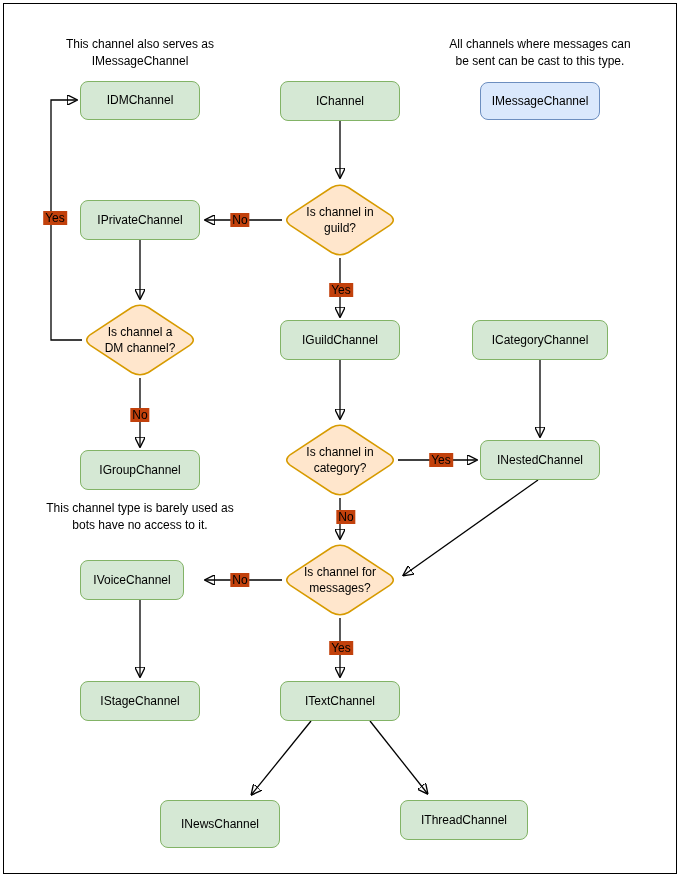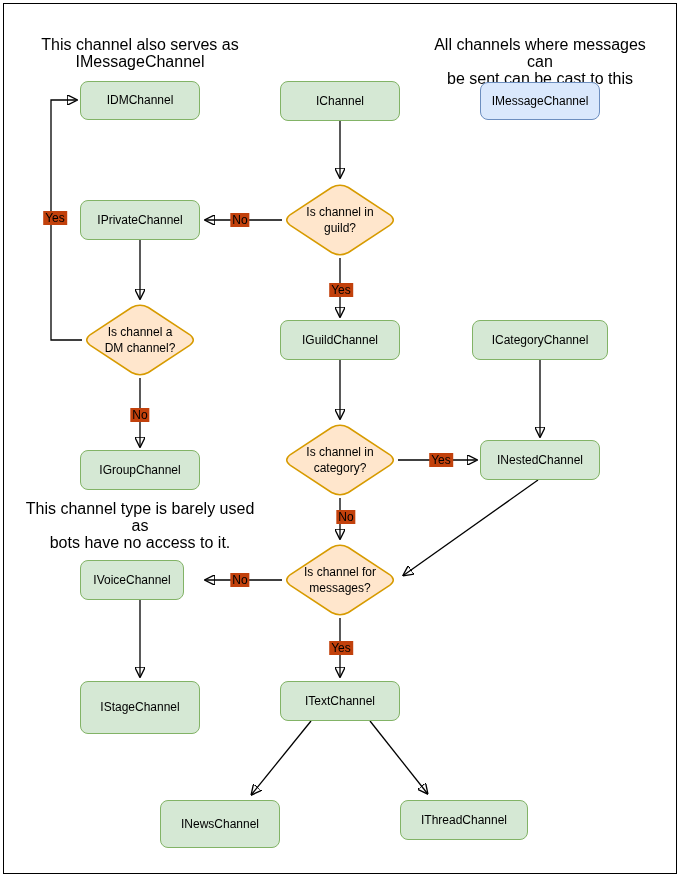--- a/index.html
+++ b/index.html
@@ -30,21 +30,21 @@
   .decision .dtext{
     position:absolute;left:0;top:0;width:100%;height:100%;
     display:flex;align-items:center;justify-content:center;text-align:center;
     font-size:12px;line-height:16px;white-space:pre-line;
   }
   .edge-label{
     position:absolute;transform:translate(-50%,-50%);
     background:#c2410c;padding:0 2px;font-size:12px;line-height:14px;
   }
   .annotation{
-    position:absolute;text-align:center;font-size:16px;line-height:17px;white-space:pre-line;
+    position:absolute;text-align:center;font-size:12px;line-height:17px;white-space:pre-line;
   }
 </style>
 </head>
 <body>
 
 <div class="canvas">
 
   <div class="page-border"></div>
 
   <svg class="connectors" width="682" height="882">
@@ -80,21 +80,21 @@
 
   <div class="node" style="left:80px;top:81px;width:120px;height:39px;">IDMChannel</div>
   <div class="node" style="left:280px;top:81px;width:120px;height:40px;">IChannel</div>
   <div class="node blue" style="left:480px;top:82px;width:120px;height:38px;">IMessageChannel</div>
   <div class="node" style="left:80px;top:200px;width:120px;height:40px;">IPrivateChannel</div>
   <div class="node" style="left:280px;top:320px;width:120px;height:40px;">IGuildChannel</div>
   <div class="node" style="left:472px;top:320px;width:136px;height:40px;">ICategoryChannel</div>
   <div class="node" style="left:80px;top:450px;width:120px;height:40px;">IGroupChannel</div>
   <div class="node" style="left:480px;top:440px;width:120px;height:40px;">INestedChannel</div>
   <div class="node" style="left:80px;top:560px;width:104px;height:40px;">IVoiceChannel</div>
-  <div class="node" style="left:80px;top:681px;width:120px;height:53px;">IStageChannel</div>
+  <div class="node" style="left:80px;top:681px;width:120px;height:40px;">IStageChannel</div>
   <div class="node" style="left:280px;top:681px;width:120px;height:40px;">ITextChannel</div>
   <div class="node" style="left:160px;top:800px;width:120px;height:48px;">INewsChannel</div>
   <div class="node" style="left:400px;top:800px;width:128px;height:40px;">IThreadChannel</div>
 
   <div class="decision" style="left:282px;top:182px;">
     <svg width="116" height="76" viewBox="0 0 116 76">
       <path class="shape" d="M 66.4,5.5 L 107.6,32.5 Q 115,38 107.6,43.5 L 66.4,70.5 Q 58,75 49.6,70.5 L 8.4,43.5 Q 1,38 8.4,32.5 L 49.6,5.5 Q 58,1 66.4,5.5 Z"></path>
     </svg>
     <div class="dtext">Is channel in
 guild?</div>

